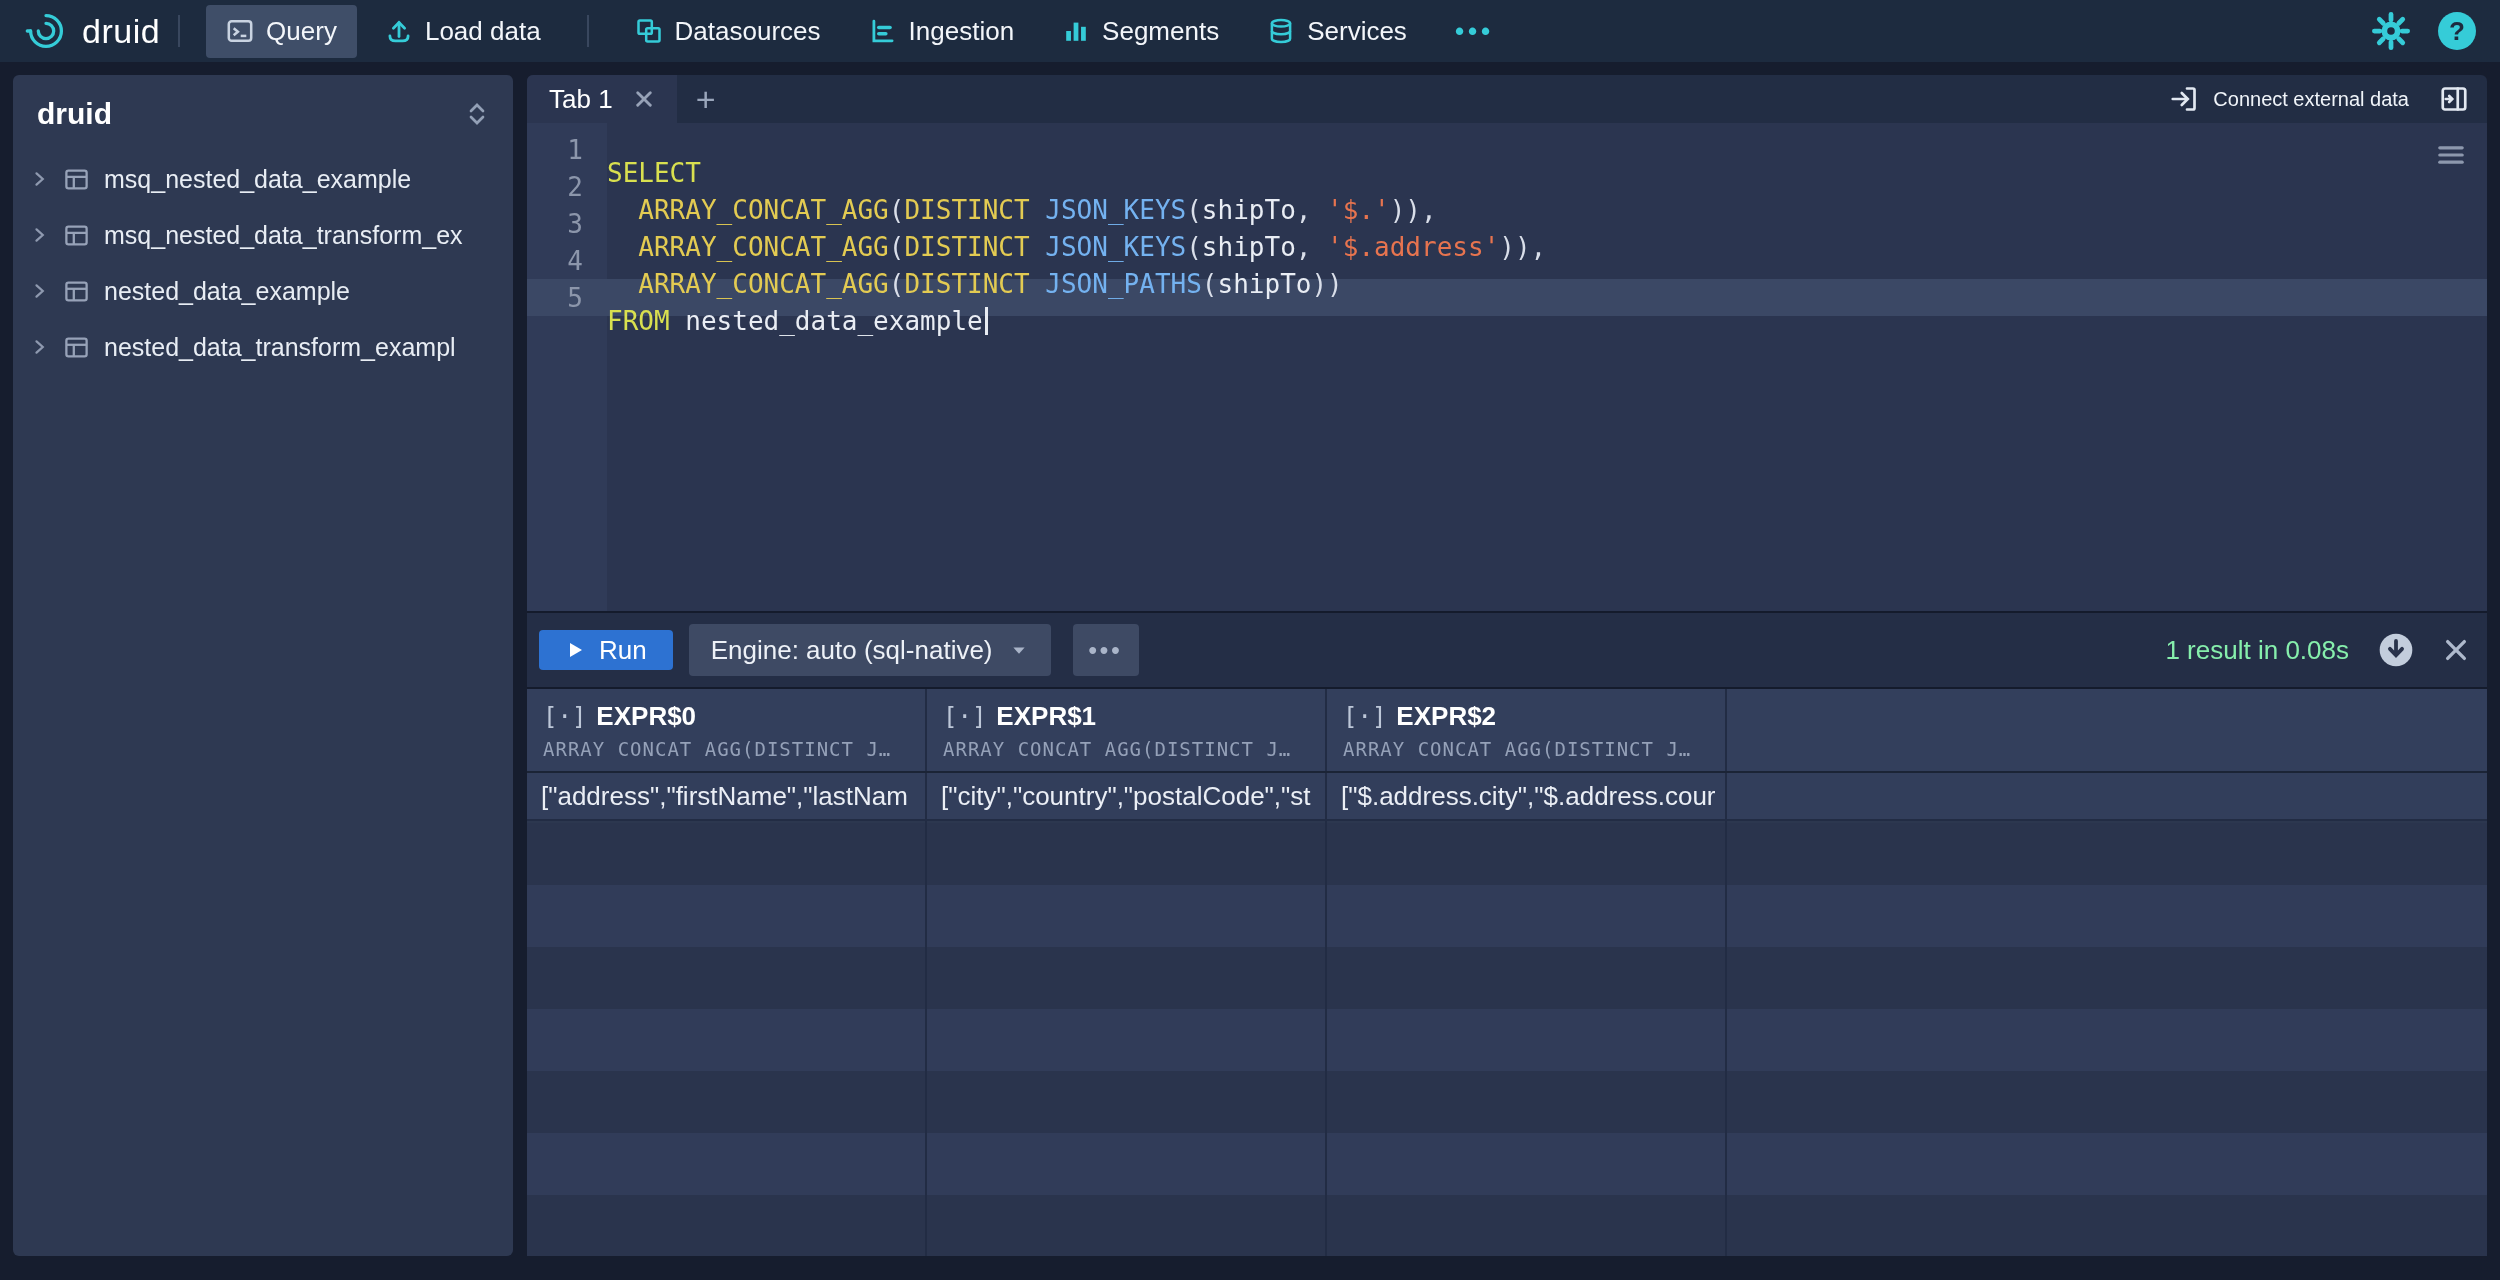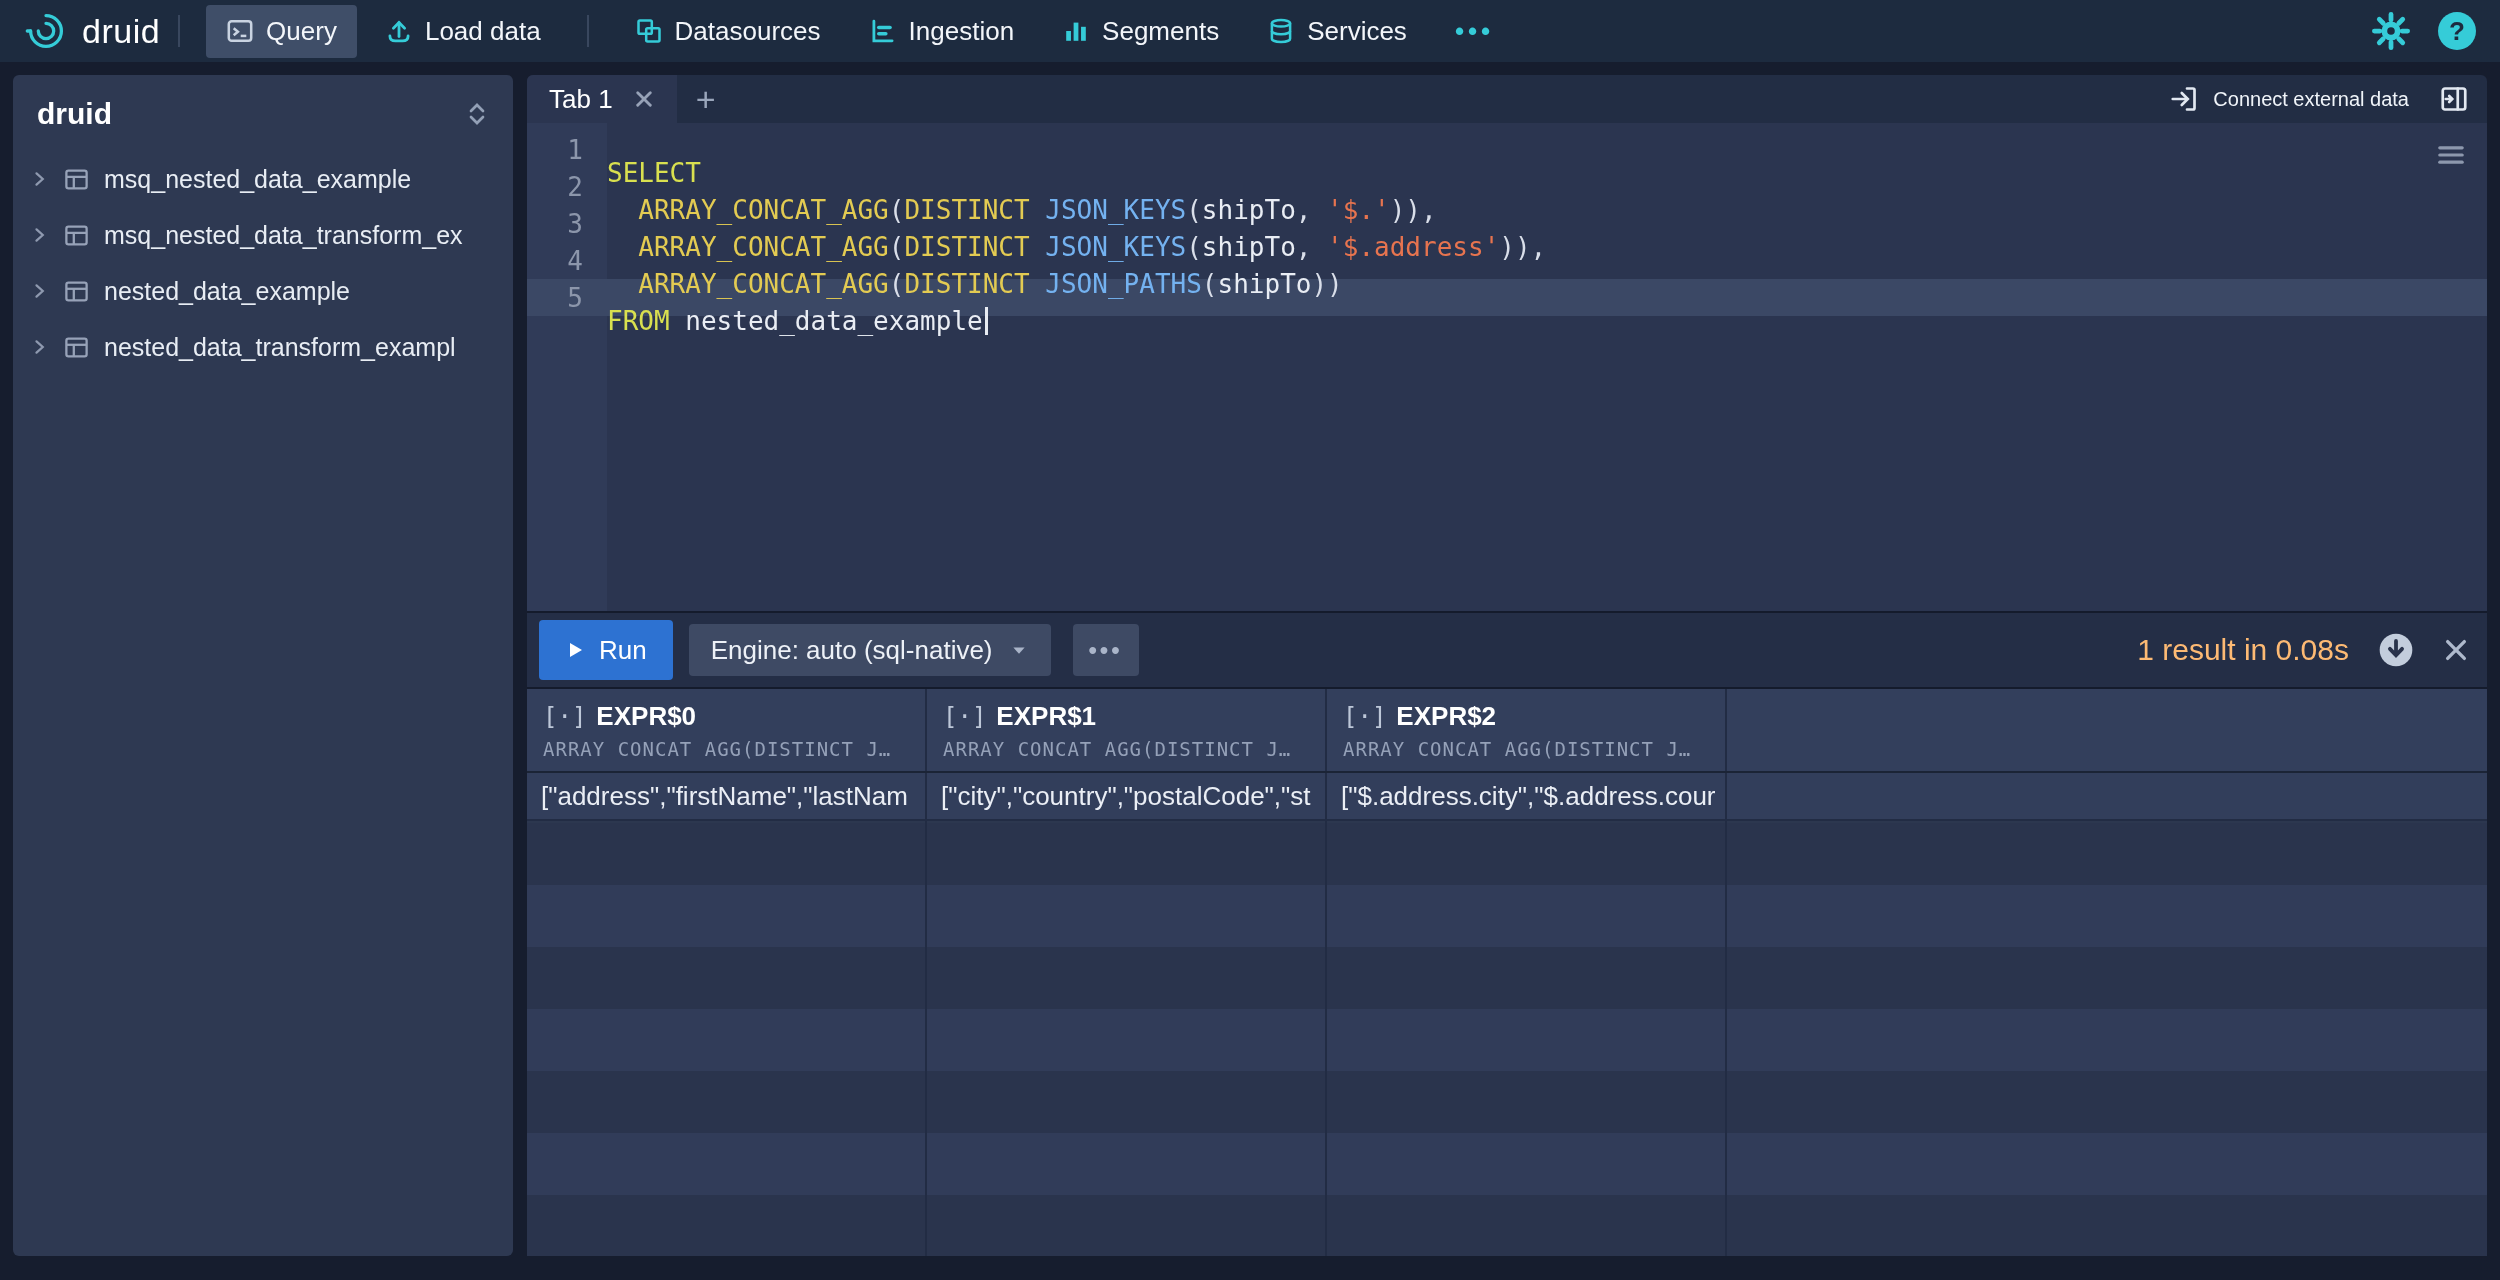--- a/index.html
+++ b/index.html
@@ -56,26 +56,26 @@
   .tok-fn { color: #e3cb52; }
   .tok-jf { color: #74b2f0; }
   .tok-str { color: #e7744f; }
   .tok-pn { color: #d9dee9; }
   .tok-id { color: #e9edf4; }
   .caret { display: inline-block; width: 3px; height: 28px; background: #e8ecf3; margin-left: 2px; vertical-align: -5px; }
   .hamburger { position: absolute; top: 16px; right: 20px; z-index: 2; cursor: pointer; display: flex; }
 
   
   .runbar { height: 78px; flex-shrink: 0; background: #242e46; border-top: 2px solid #141b2c; border-bottom: 2px solid #141b2c; display: flex; align-items: center; padding: 0 18px 0 12px; gap: 16px; }
-  .run-btn { display: flex; align-items: center; gap: 14px; background: #2d72d2; color: #ffffff; font-size: 26px; height: 60px; padding: 0 26px; border-radius: 4px; border: none; cursor: pointer; font-family: inherit; }
+  .run-btn { display: flex; align-items: center; gap: 14px; background: #2d72d2; color: #ffffff; font-size: 26px; height: 40px; padding: 0 26px; border-radius: 4px; border: none; cursor: pointer; font-family: inherit; }
   .engine-btn { display: flex; align-items: center; gap: 16px; background: #3e4a64; color: #edf1f7; font-size: 26px; height: 52px; padding: 0 22px; border-radius: 4px; border: none; cursor: pointer; font-family: inherit; }
   .more-btn { height: 52px; width: 66px; background: #3e4a64; border-radius: 4px; border: none; display: flex; align-items: center; justify-content: center; cursor: pointer; margin-left: 6px; }
   .more-btn span { color: #aab5c9; font-size: 24px; letter-spacing: 3px; font-weight: bold; }
   .runbar-right { margin-left: auto; display: flex; align-items: center; gap: 28px; }
-  .result-info { font-size: 30px; color: #fdba74; }
+  .result-info { font-size: 26px; color: #86efac; }
   .dl, .xclose { display: flex; cursor: pointer; }
 
   
   .results { flex: 1; background: #2c374f; display: flex; flex-direction: column; overflow: hidden; }
   .results-header { display: flex; background: #333f5c; border-bottom: 2px solid #1b2436; height: 84px; flex-shrink: 0; }
   .hcell { width: 400px; flex-shrink: 0; border-right: 2px solid #222c44; padding: 12px 16px 10px; overflow: hidden; cursor: pointer; }
   .hcell-top { display: flex; align-items: center; gap: 10px; font-size: 26px; font-weight: 700; color: #ffffff; white-space: nowrap; }
   .type-icon { font-family: "DejaVu Sans Mono", monospace; font-size: 24px; font-weight: 400; color: #bdc7d8; }
   .hexpr { margin-top: 6px; font-family: "DejaVu Sans Mono", monospace; font-size: 19px; color: #95a1b8; letter-spacing: 1px; white-space: nowrap; overflow: hidden; }
   .results-body { flex: 1; position: relative; overflow: hidden; }

